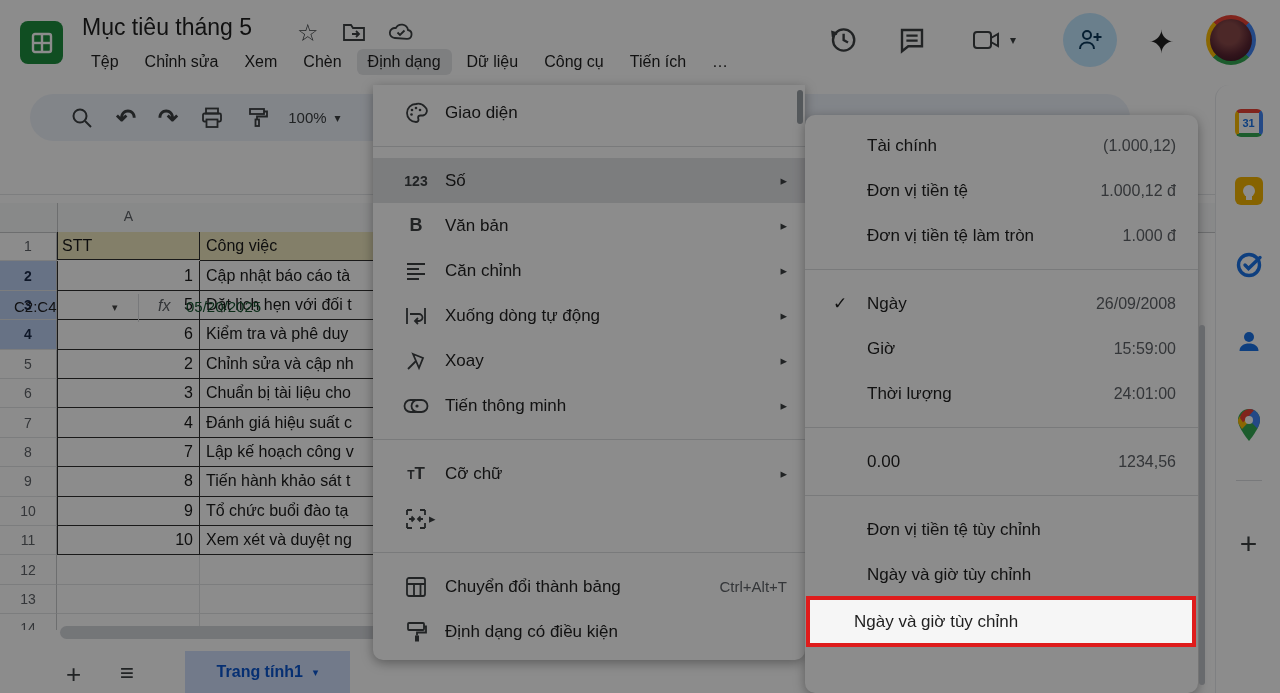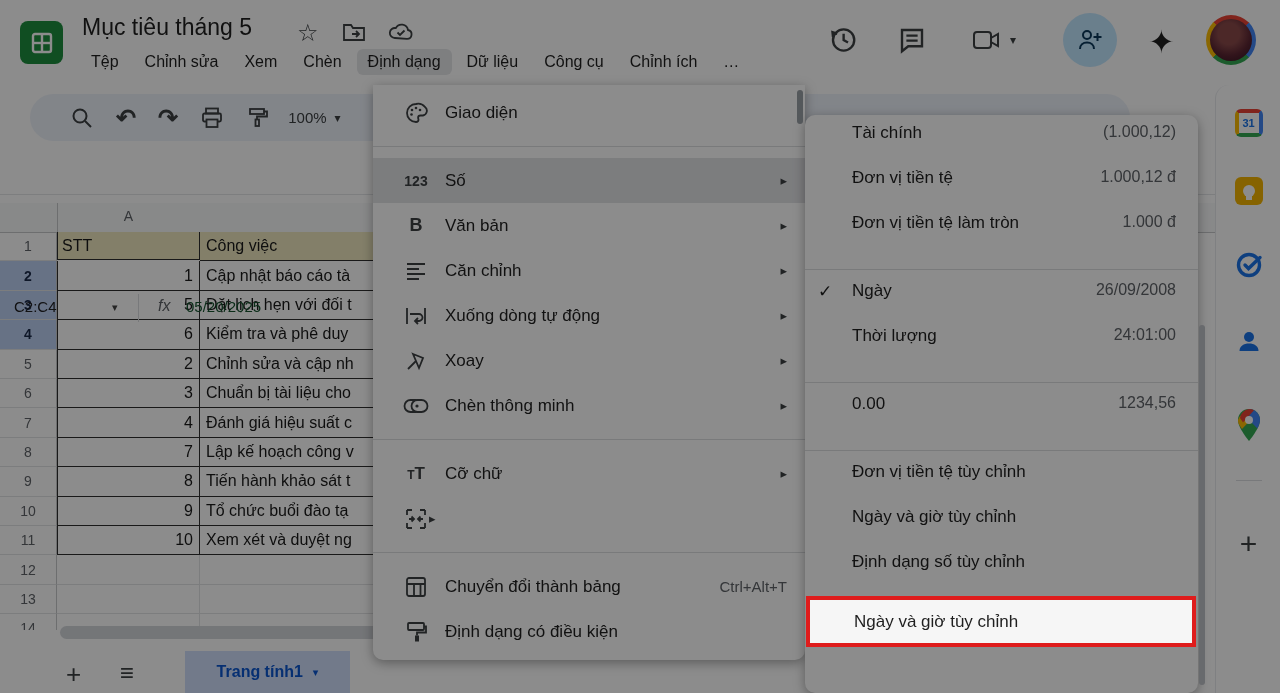--- a/index.html
+++ b/index.html
@@ -92,21 +92,21 @@
   .popup{background:#fff;border-radius:0 0 10px 10px;box-shadow:0 3px 12px rgba(0,0,0,.35);z-index:10}
   #format-menu{left:373px;top:85px;width:432px;height:575px;padding-top:5px;box-sizing:border-box}
   #number-submenu{left:805px;top:115px;width:393px;height:578px;border-radius:10px;padding-top:8px;box-sizing:border-box;z-index:11}
   .fm-item{height:45px;display:flex;align-items:center;padding:0 18px 0 30px}
   .fm-item.hl{background:#e2e3e6}
   .fm-ic{width:26px;display:flex;justify-content:center;color:#3c4043;font-weight:bold}
   .fm-label{margin-left:16px;font-size:17px;color:#1f1f1f;flex:1;white-space:nowrap}
   .fm-arrow{font-size:13px;color:#3c4043}
   .fm-short{font-size:15px;color:#5f6368}
   .divider{height:1px;background:#dcdee0;margin:11px 0}
-  .sm-item{height:45px;display:flex;align-items:flex-start;padding:0 22px 0 13px}
+  .sm-item{height:45px;display:flex;align-items:center;padding:0 22px 0 28px}
   .sm-check{width:34px;font-size:17px;color:#1f1f1f}
   .sm-label{font-size:17px;color:#1f1f1f;white-space:nowrap}
   .sm-value{margin-left:auto;font-size:16px;color:#5f6368;white-space:nowrap}
   .ic-123{font-size:14px;font-weight:bold;letter-spacing:0;color:#3c4043}
   .ic-B{font-size:18px;font-weight:bold;color:#3c4043}
   .ic-TT{font-weight:bold;color:#3c4043}
   .ic-TT .t1{font-size:12px}.ic-TT .t2{font-size:17px}
   #fm-scroll{left:797px;top:90px;width:6px;height:34px;background:#9aa0a6;border-radius:3px;z-index:12}
   #sm-scroll{left:1199px;top:325px;width:6px;height:360px;background:#bdc1c6;border-radius:3px;z-index:12}
 
@@ -142,21 +142,21 @@
       </svg>
   </div>
   <div id="menubar" class="abs">
       <span class="menu-item">Tệp</span>
       <span class="menu-item">Chỉnh sửa</span>
       <span class="menu-item">Xem</span>
       <span class="menu-item">Chèn</span>
       <span class="menu-item active">Định dạng</span>
       <span class="menu-item">Dữ liệu</span>
       <span class="menu-item">Công cụ</span>
-      <span class="menu-item">Chỉnh ích</span>
+      <span class="menu-item">Tiến ích</span>
       <span class="menu-item">…</span>
     </div>
 
   <div class="abs tb-ic" style="left:828px;top:25px">
     <svg width="30" height="30" viewBox="0 0 24 24">
         <circle cx="12.5" cy="12" r="8.5" fill="none" stroke="#3c4043" stroke-width="1.9"></circle>
         <path d="M12.5 7v5l3.5 2" fill="none" stroke="#3c4043" stroke-width="1.9"></path>
         <path d="M4 9.5 3.6 5.8 7.4 7" fill="none" stroke="#3c4043" stroke-width="1.9"></path>
       </svg>
   </div>
@@ -372,21 +372,21 @@
       <span class="fm-arrow">▸</span>
     </div>
     <div class="fm-item">
       <span class="fm-ic">
         <svg width="26" height="20" viewBox="0 0 26 20">
           <rect x="1.5" y="4" width="17" height="12" rx="6" fill="none" stroke="#3c4043" stroke-width="1.8"></rect>
           <rect x="8.5" y="4" width="16" height="12" rx="6" fill="#fff" stroke="#3c4043" stroke-width="1.8"></rect>
           <circle cx="14" cy="10" r="1.6" fill="#3c4043"></circle>
         </svg>
       </span>
-      <span class="fm-label">Chèn thông minh</span>
+      <span class="fm-label">Tiến thông minh</span>
       <span class="fm-arrow">▸</span>
     </div>
     <div class="divider"></div>
     <div class="fm-item">
       <span class="fm-ic">
         <span class="ic-TT"><span class="t1">T</span><span class="t2">T</span></span>
       </span>
       <span class="fm-label">Cỡ chữ</span>
       <span class="fm-arrow">▸</span>
     </div>
@@ -440,20 +440,25 @@
       <span class="sm-value">1.000 đ</span>
     </div>
     <div class="divider"></div>
     <div class="sm-item">
       <span class="sm-check">✓</span>
       <span class="sm-label">Ngày</span>
       <span class="sm-value">26/09/2008</span>
     </div>
     <div class="sm-item">
       <span class="sm-check"></span>
+      <span class="sm-label">Giờ</span>
+      <span class="sm-value">15:59:00</span>
+    </div>
+    <div class="sm-item">
+      <span class="sm-check"></span>
       <span class="sm-label">Thời lượng</span>
       <span class="sm-value">24:01:00</span>
     </div>
     <div class="divider"></div>
     <div class="sm-item">
       <span class="sm-check"></span>
       <span class="sm-label">0.00</span>
       <span class="sm-value">1234,56</span>
     </div>
     <div class="divider"></div>

